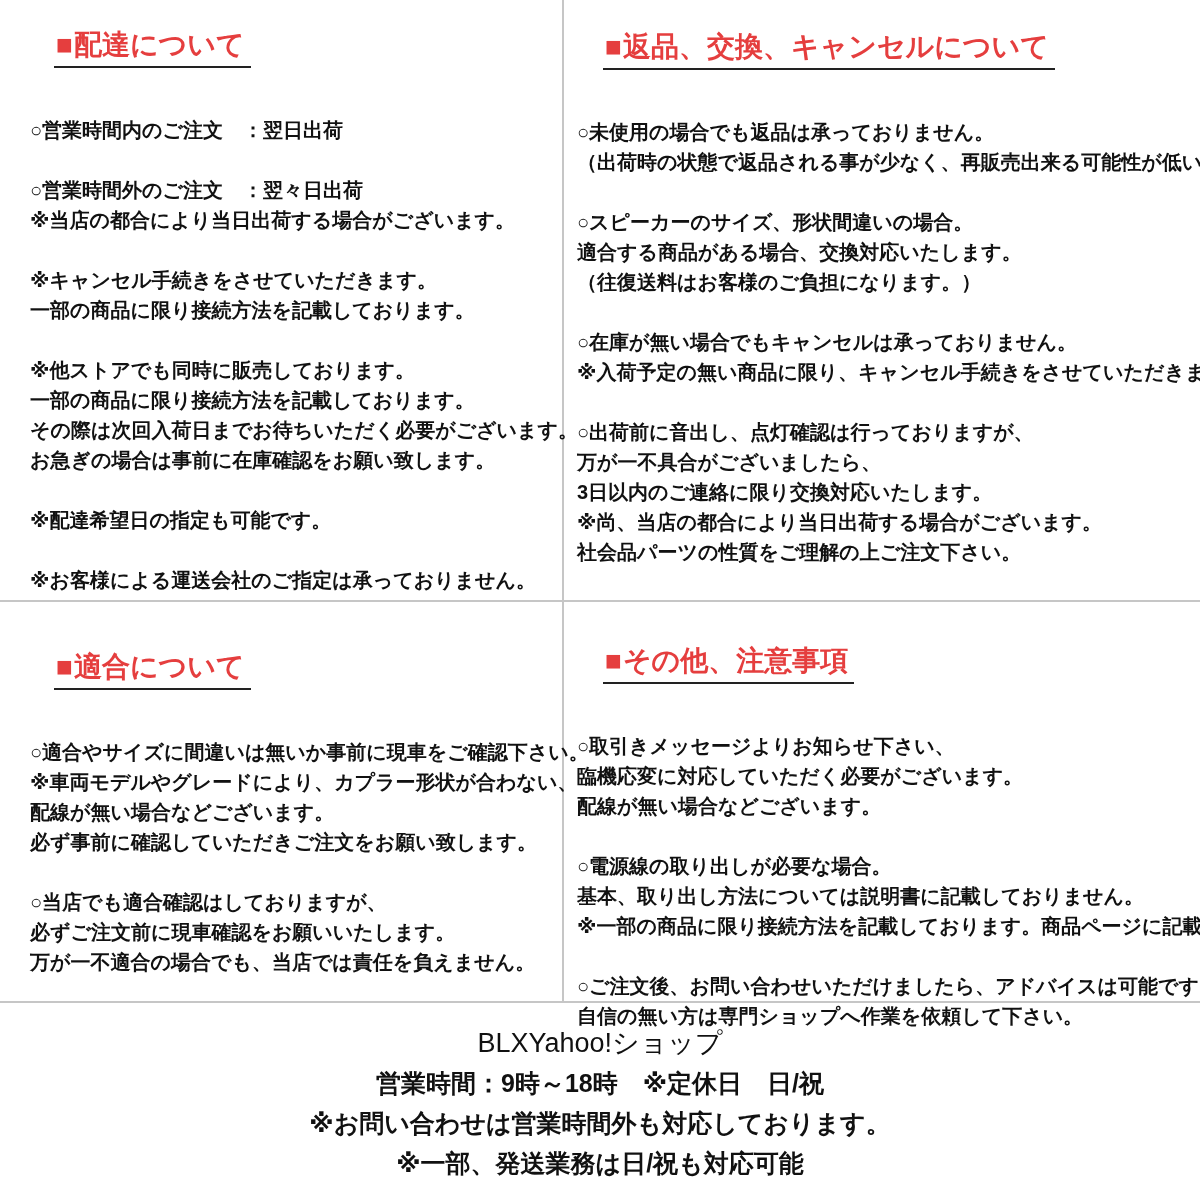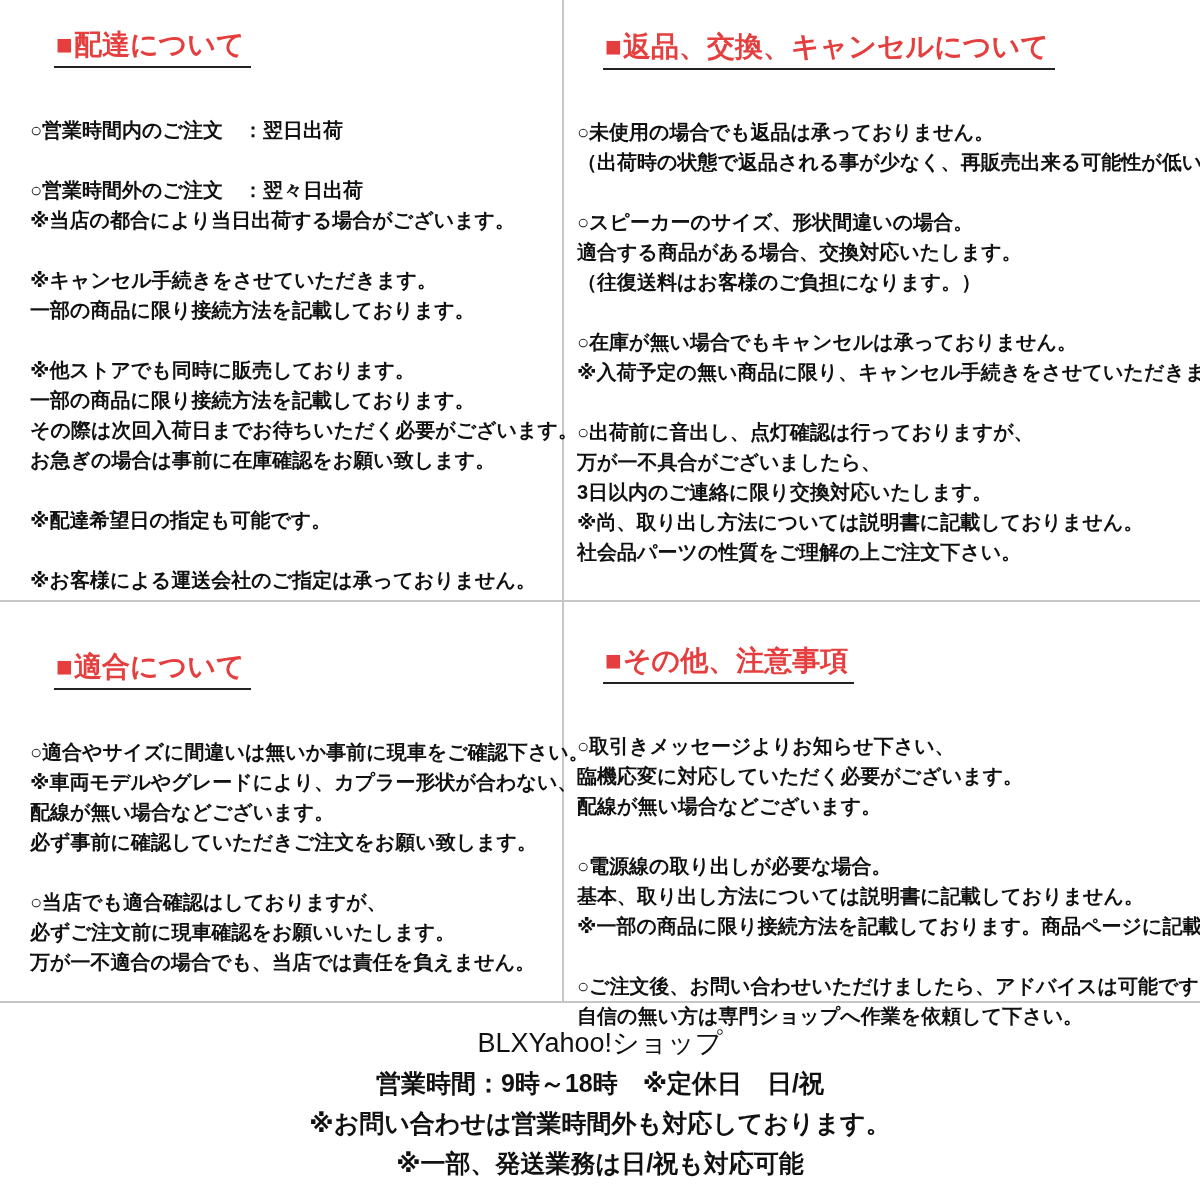--- a/index.html
+++ b/index.html
@@ -129,21 +129,21 @@
       <p>（往復送料はお客様のご負担になります。）</p>
     </div>
     <div class="block">
       <p>○在庫が無い場合でもキャンセルは承っておりません。</p>
       <p>※入荷予定の無い商品に限り、キャンセル手続きをさせていただきます。</p>
     </div>
     <div class="block">
       <p>○出荷前に音出し、点灯確認は行っておりますが、</p>
       <p>万が一不具合がございましたら、</p>
       <p>3日以内のご連絡に限り交換対応いたします。</p>
-      <p>※尚、取り出し方法については説明書に記載しておりません。</p>
+      <p>※尚、当店の都合により当日出荷する場合がございます。</p>
       <p>社会品パーツの性質をご理解の上ご注文下さい。</p>
     </div>
   </div>
 
   <div class="quad quad-bl indent-sm">
     <div class="title-row">
       <h2 class="section-title"><span class="marker">■</span><span>適合について</span></h2>
     </div>
     <div class="block">
       <p>○適合やサイズに間違いは無いか事前に現車をご確認下さい。</p>

